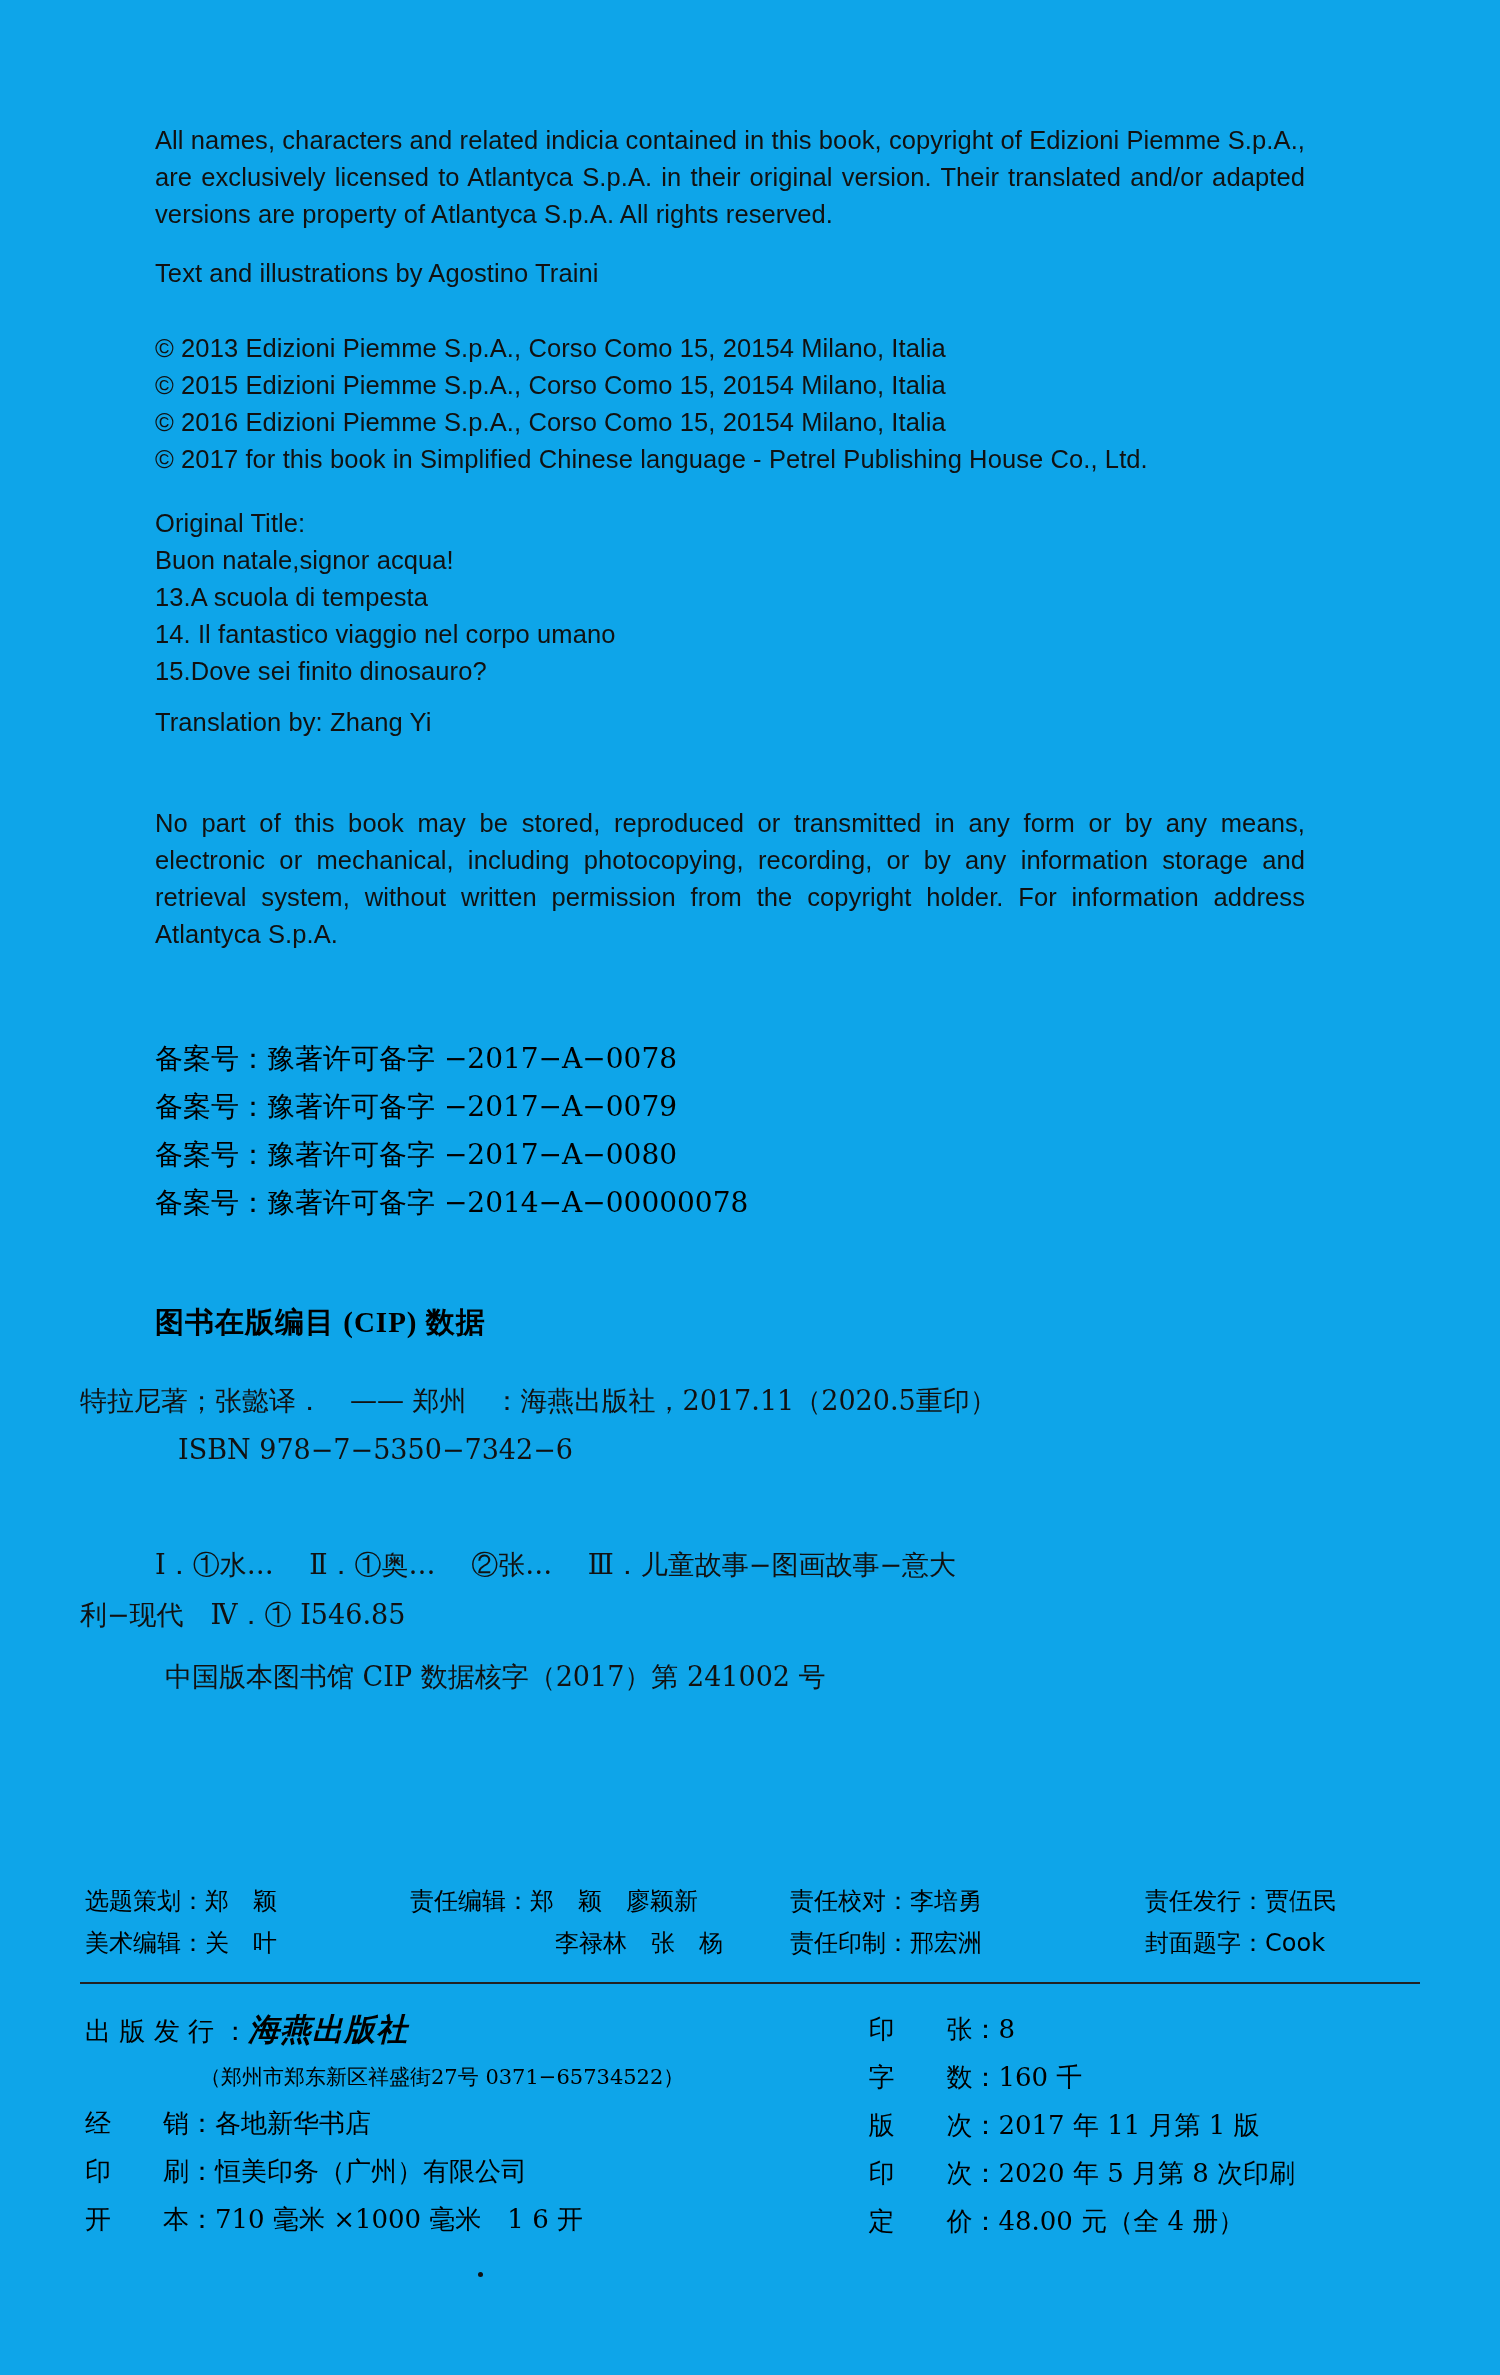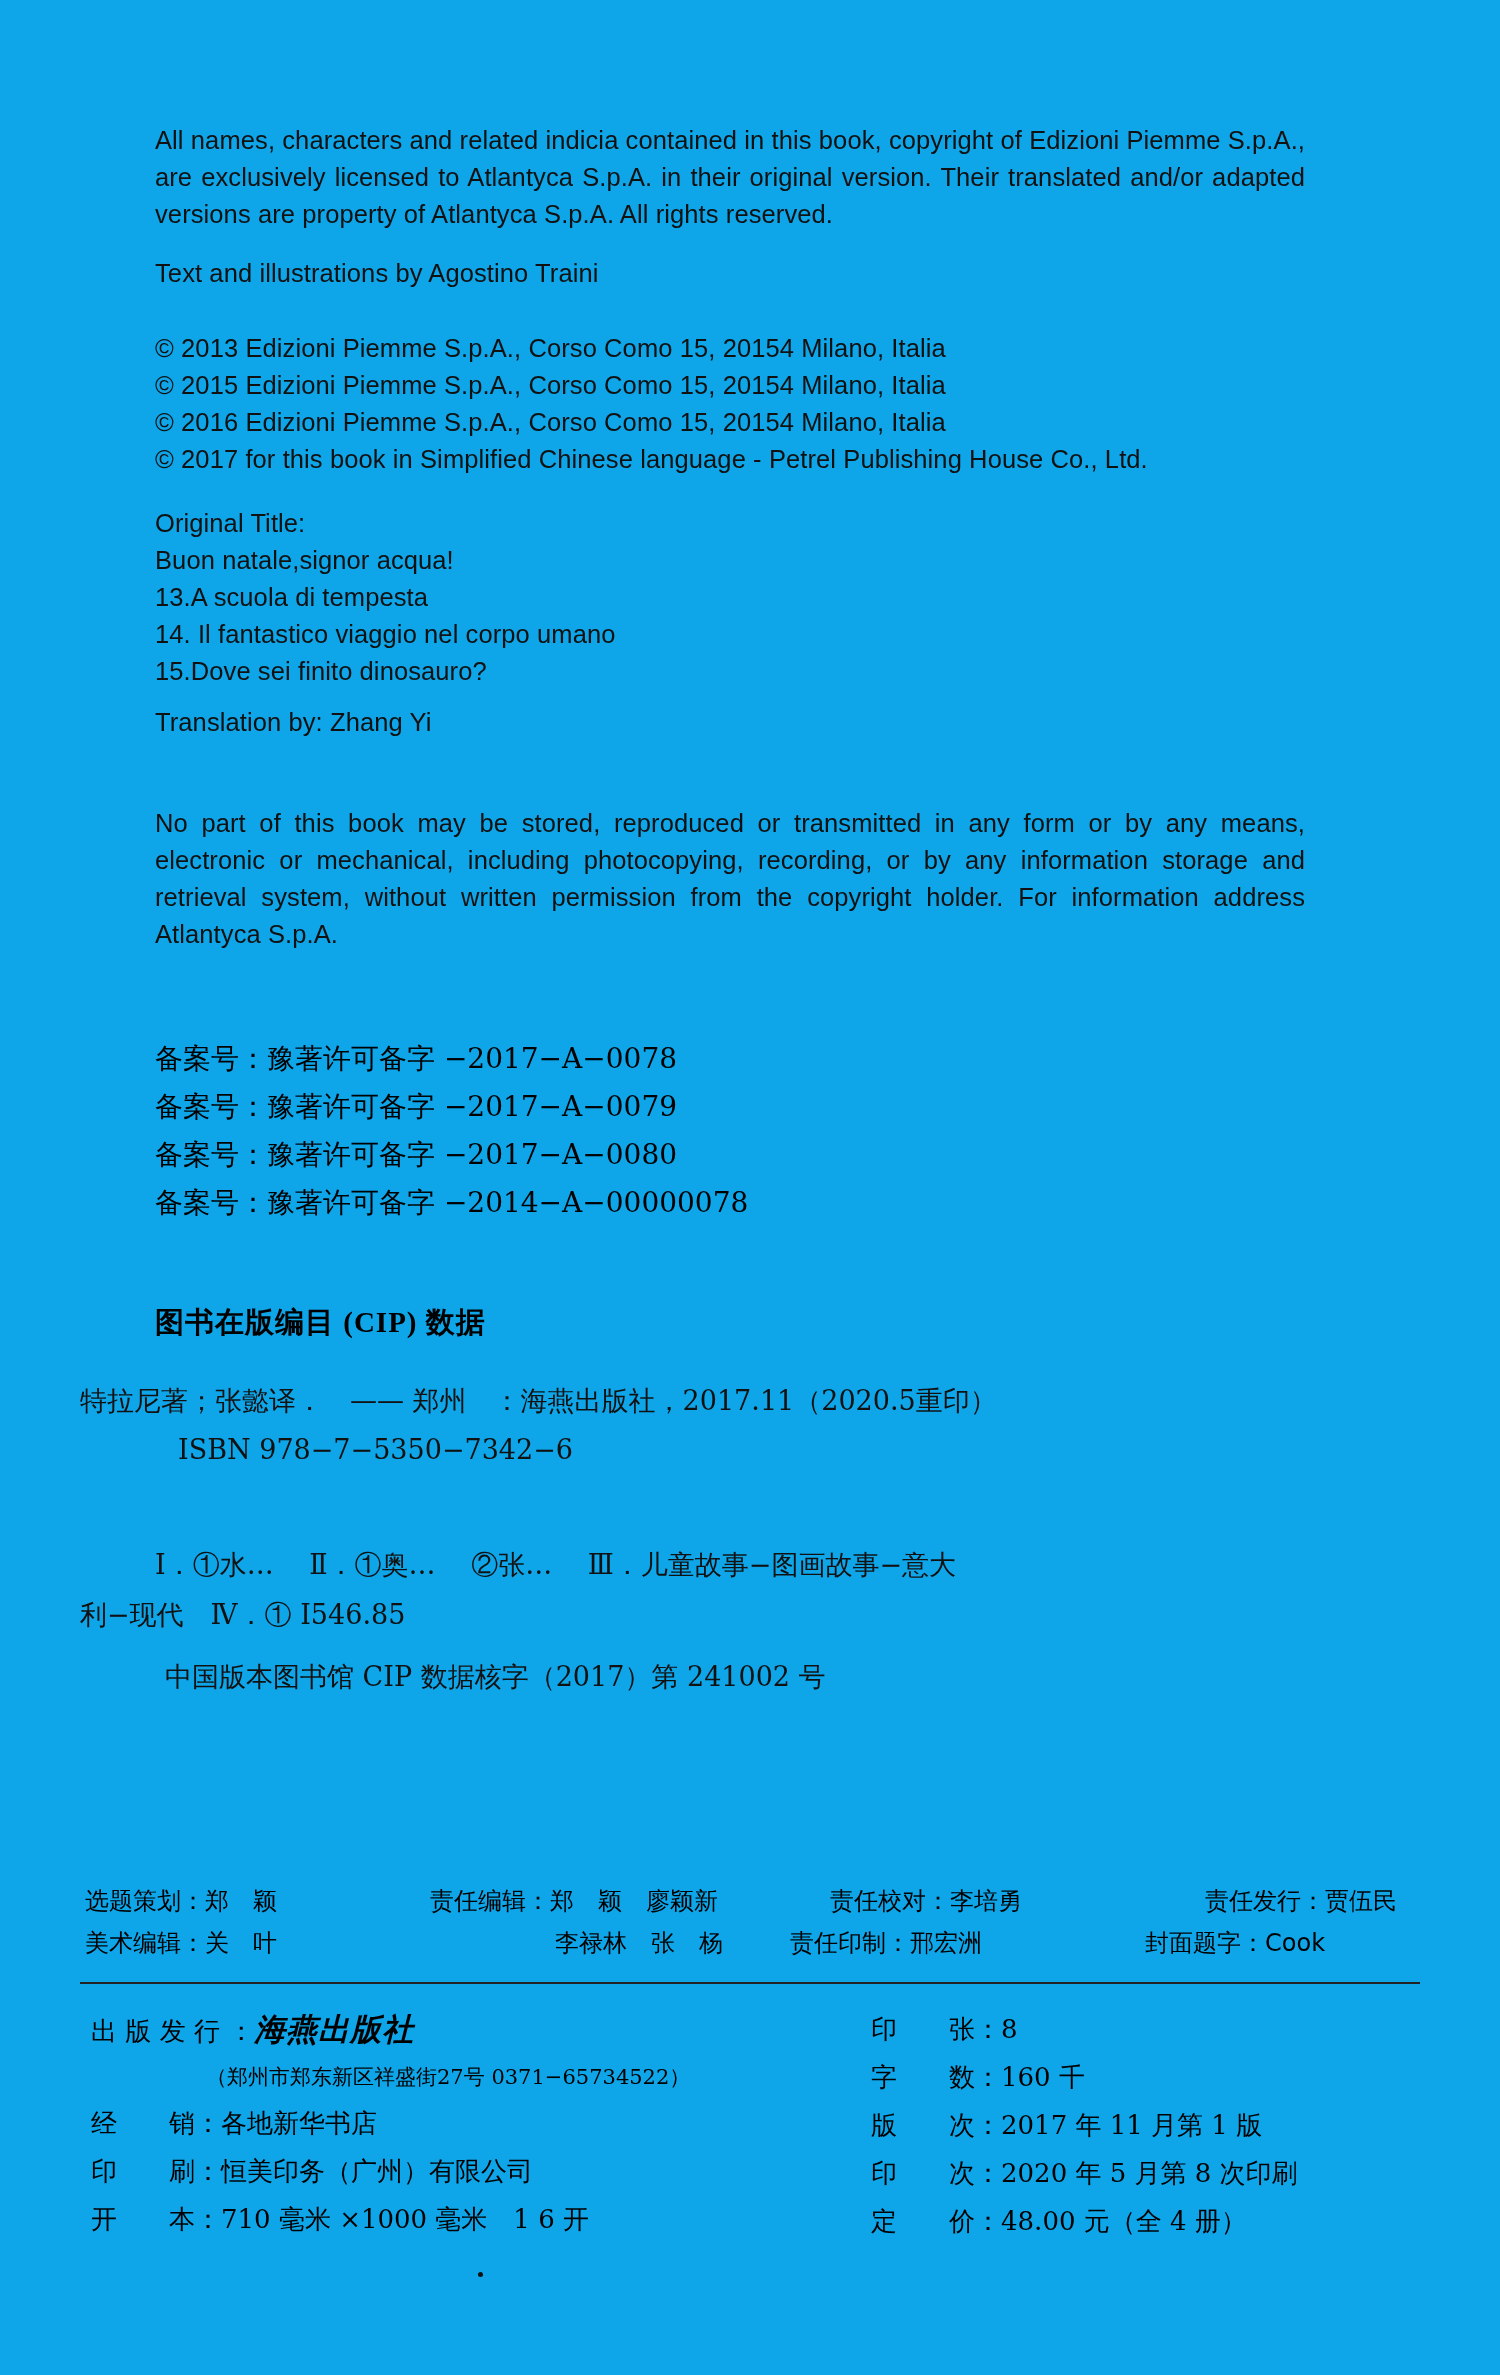--- a/index.html
+++ b/index.html
@@ -142,21 +142,21 @@
 
   <div style="position:absolute; left:80px; top:1540px; width:1320px;">
     <div class="cn-song" style="padding-left:75px; line-height:50px;">Ⅰ．①水… 　Ⅱ．①奥… 　②张… 　Ⅲ．儿童故事−图画故事−意大</div>
     <div class="cn-song" style="line-height:50px;">利−现代　Ⅳ．① I546.85</div>
   </div>
 
   <div class="cn-song" style="position:absolute; left:165px; top:1655px;">中国版本图书馆 CIP 数据核字（2017）第 241002 号</div>
 
   <div style="position:absolute; left:85px; top:1880px; width:1335px;">
 
-    <div class="staff" style="display:flex;gap:20px;">
+    <div class="staff" style="display:flex;">
       <div style="width:325px;">
         <span class="lbl">选题策划：</span><span>郑　颖</span>
       </div>
       <div style="width:380px;">
         <span class="lbl">责任编辑：</span><span>郑　颖　廖颖新</span>
       </div>
       <div style="width:355px;">
         <span class="lbl">责任校对：</span><span>李培勇</span>
       </div>
       <div>
@@ -177,21 +177,21 @@
       <div>
         <span class="lbl">封面题字：</span><span>Cook</span>
       </div>
     </div>
   </div>
 
   <div class="rule" style="top:1982px;"></div>
 
   <div style="position:absolute; left:85px; top:2005px; width:1340px; display:flex;">
 
-    <div style="width:740px;margin-left:6px;">
+    <div style="width:740px;">
 
       <div class="colophon nowrap">
         <span class="lbl spaced2">出版发行</span><span>：</span><span class="press-name">海燕出版社</span>
       </div>
 
       <div class="addr" style="padding-left:115px; line-height:44px;">
         <span>（郑州市郑东新区祥盛街27号 0371−65734522）</span>
       </div>
 
       <div class="colophon nowrap">

